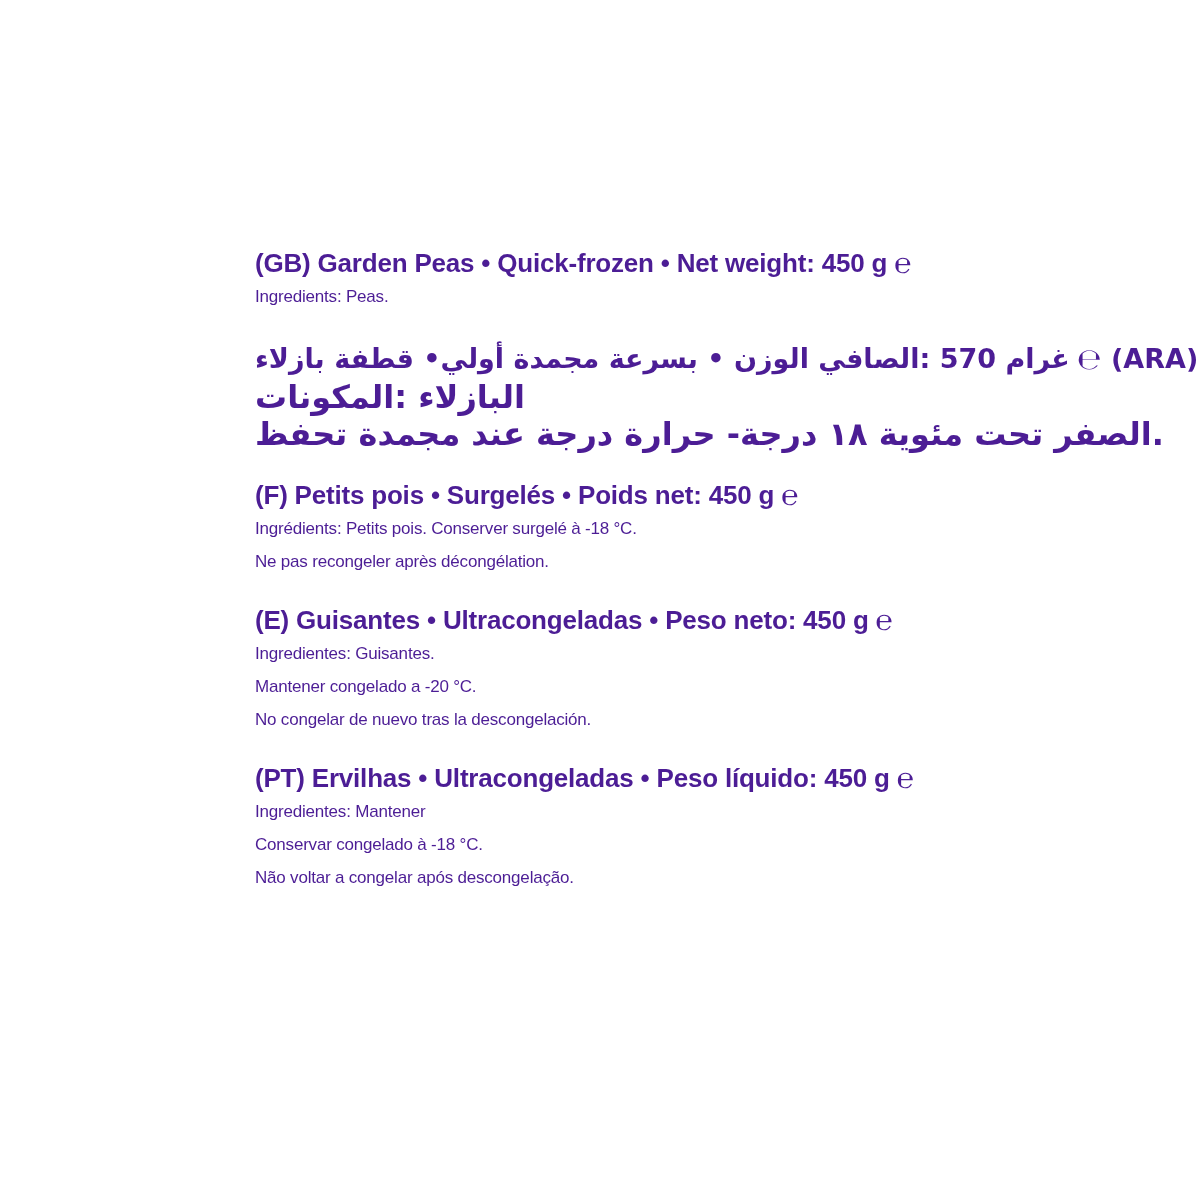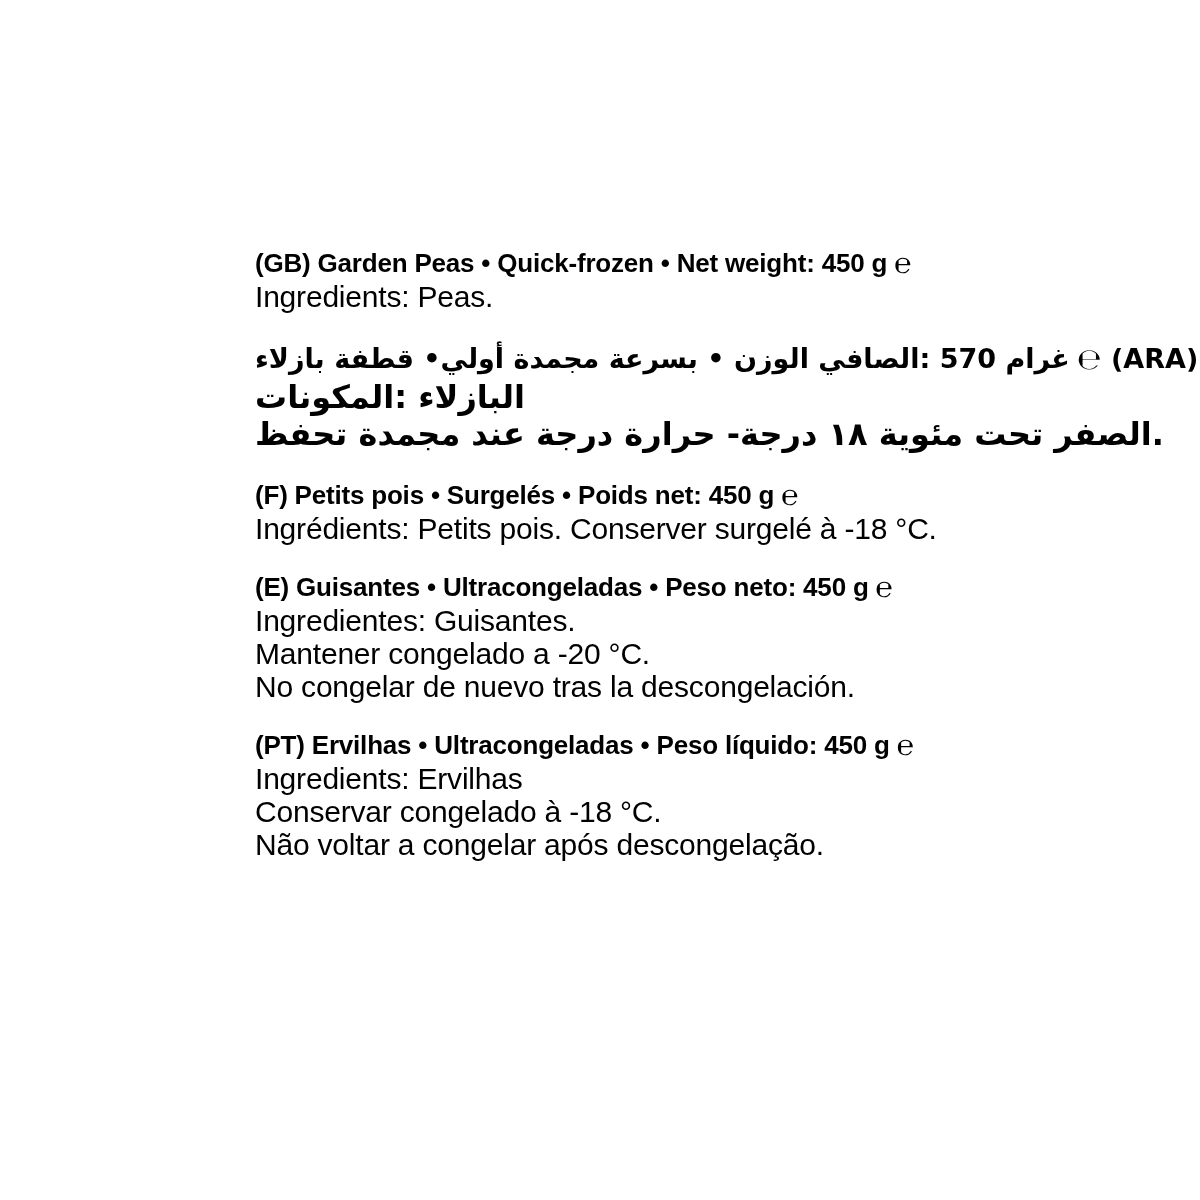--- a/index.html
+++ b/index.html
@@ -7,40 +7,40 @@
     padding: 0;
     background: #ffffff;
   }
   .sheet {
     position: relative;
     width: 1200px;
     height: 1200px;
     background: #ffffff;
     overflow: hidden;
     font-family: "Liberation Sans", "DejaVu Sans", sans-serif;
-    color: #000000;
+    color: #4c1d95;
   }
   .label-block {
     position: absolute;
     left: 255px;
     top: 247px;
     width: 700px;
   }
   .section {
     margin: 0 0 26px 0;
   }
   .heading {
     font-size: 26px;
     font-weight: 700;
     line-height: 33px;
     letter-spacing: -0.2px;
     white-space: nowrap;
   }
   .line {
-    font-size: 30px;
+    font-size: 17px;
     font-weight: 400;
     line-height: 33px;
     letter-spacing: -0.2px;
     margin: 0;
     white-space: nowrap;
   }
   .e-mark {
     font-weight: 400;
     font-size: 29px;
     margin-left: 7px;
@@ -77,30 +77,31 @@
 
     <div class="section">
       <div class="heading arabic"><span class="h-text">بازلاء‎ قطفة‎ ‎•أولي‎ مجمدة‎ بسرعة‎ ‎• الوزن‎ الصافي:‎ 570 غرام‎</span><span class="e-mark">℮</span> <span class="h-text">(ARA)</span></div>
       <p class="line arabic">المكونات:‎ البازلاء</p>
       <p class="line arabic">تحفظ‎ مجمدة‎ عند‎ درجة‎ حرارة‎ -١٨ درجة‎ مئوية‎ تحت‎ الصفر.</p>
     </div>
 
     <div class="section">
       <div class="heading"><span class="h-text">(F) Petits pois • Surgelés • Poids net: 450 g</span><span class="e-mark">℮</span></div>
       <p class="line">Ingrédients: Petits pois. Conserver surgelé à -18 °C.</p>
+      <p class="line">Ne pas recongeler après décongélation.</p>
     </div>
 
     <div class="section">
       <div class="heading"><span class="h-text">(E) Guisantes • Ultracongeladas • Peso neto: 450 g</span><span class="e-mark">℮</span></div>
       <p class="line">Ingredientes: Guisantes.</p>
       <p class="line">Mantener congelado a -20 °C.</p>
       <p class="line">No congelar de nuevo tras la descongelación.</p>
     </div>
 
     <div class="section">
       <div class="heading"><span class="h-text">(PT) Ervilhas • Ultracongeladas • Peso líquido: 450 g</span><span class="e-mark">℮</span></div>
-      <p class="line">Ingredients: Ervilhas</p>
+      <p class="line">Ingredientes: Mantener</p>
       <p class="line">Conservar congelado à -18 °C.</p>
       <p class="line">Não voltar a congelar após descongelação.</p>
     </div>
 
   </div>
 </div>
 
 </body></html>

